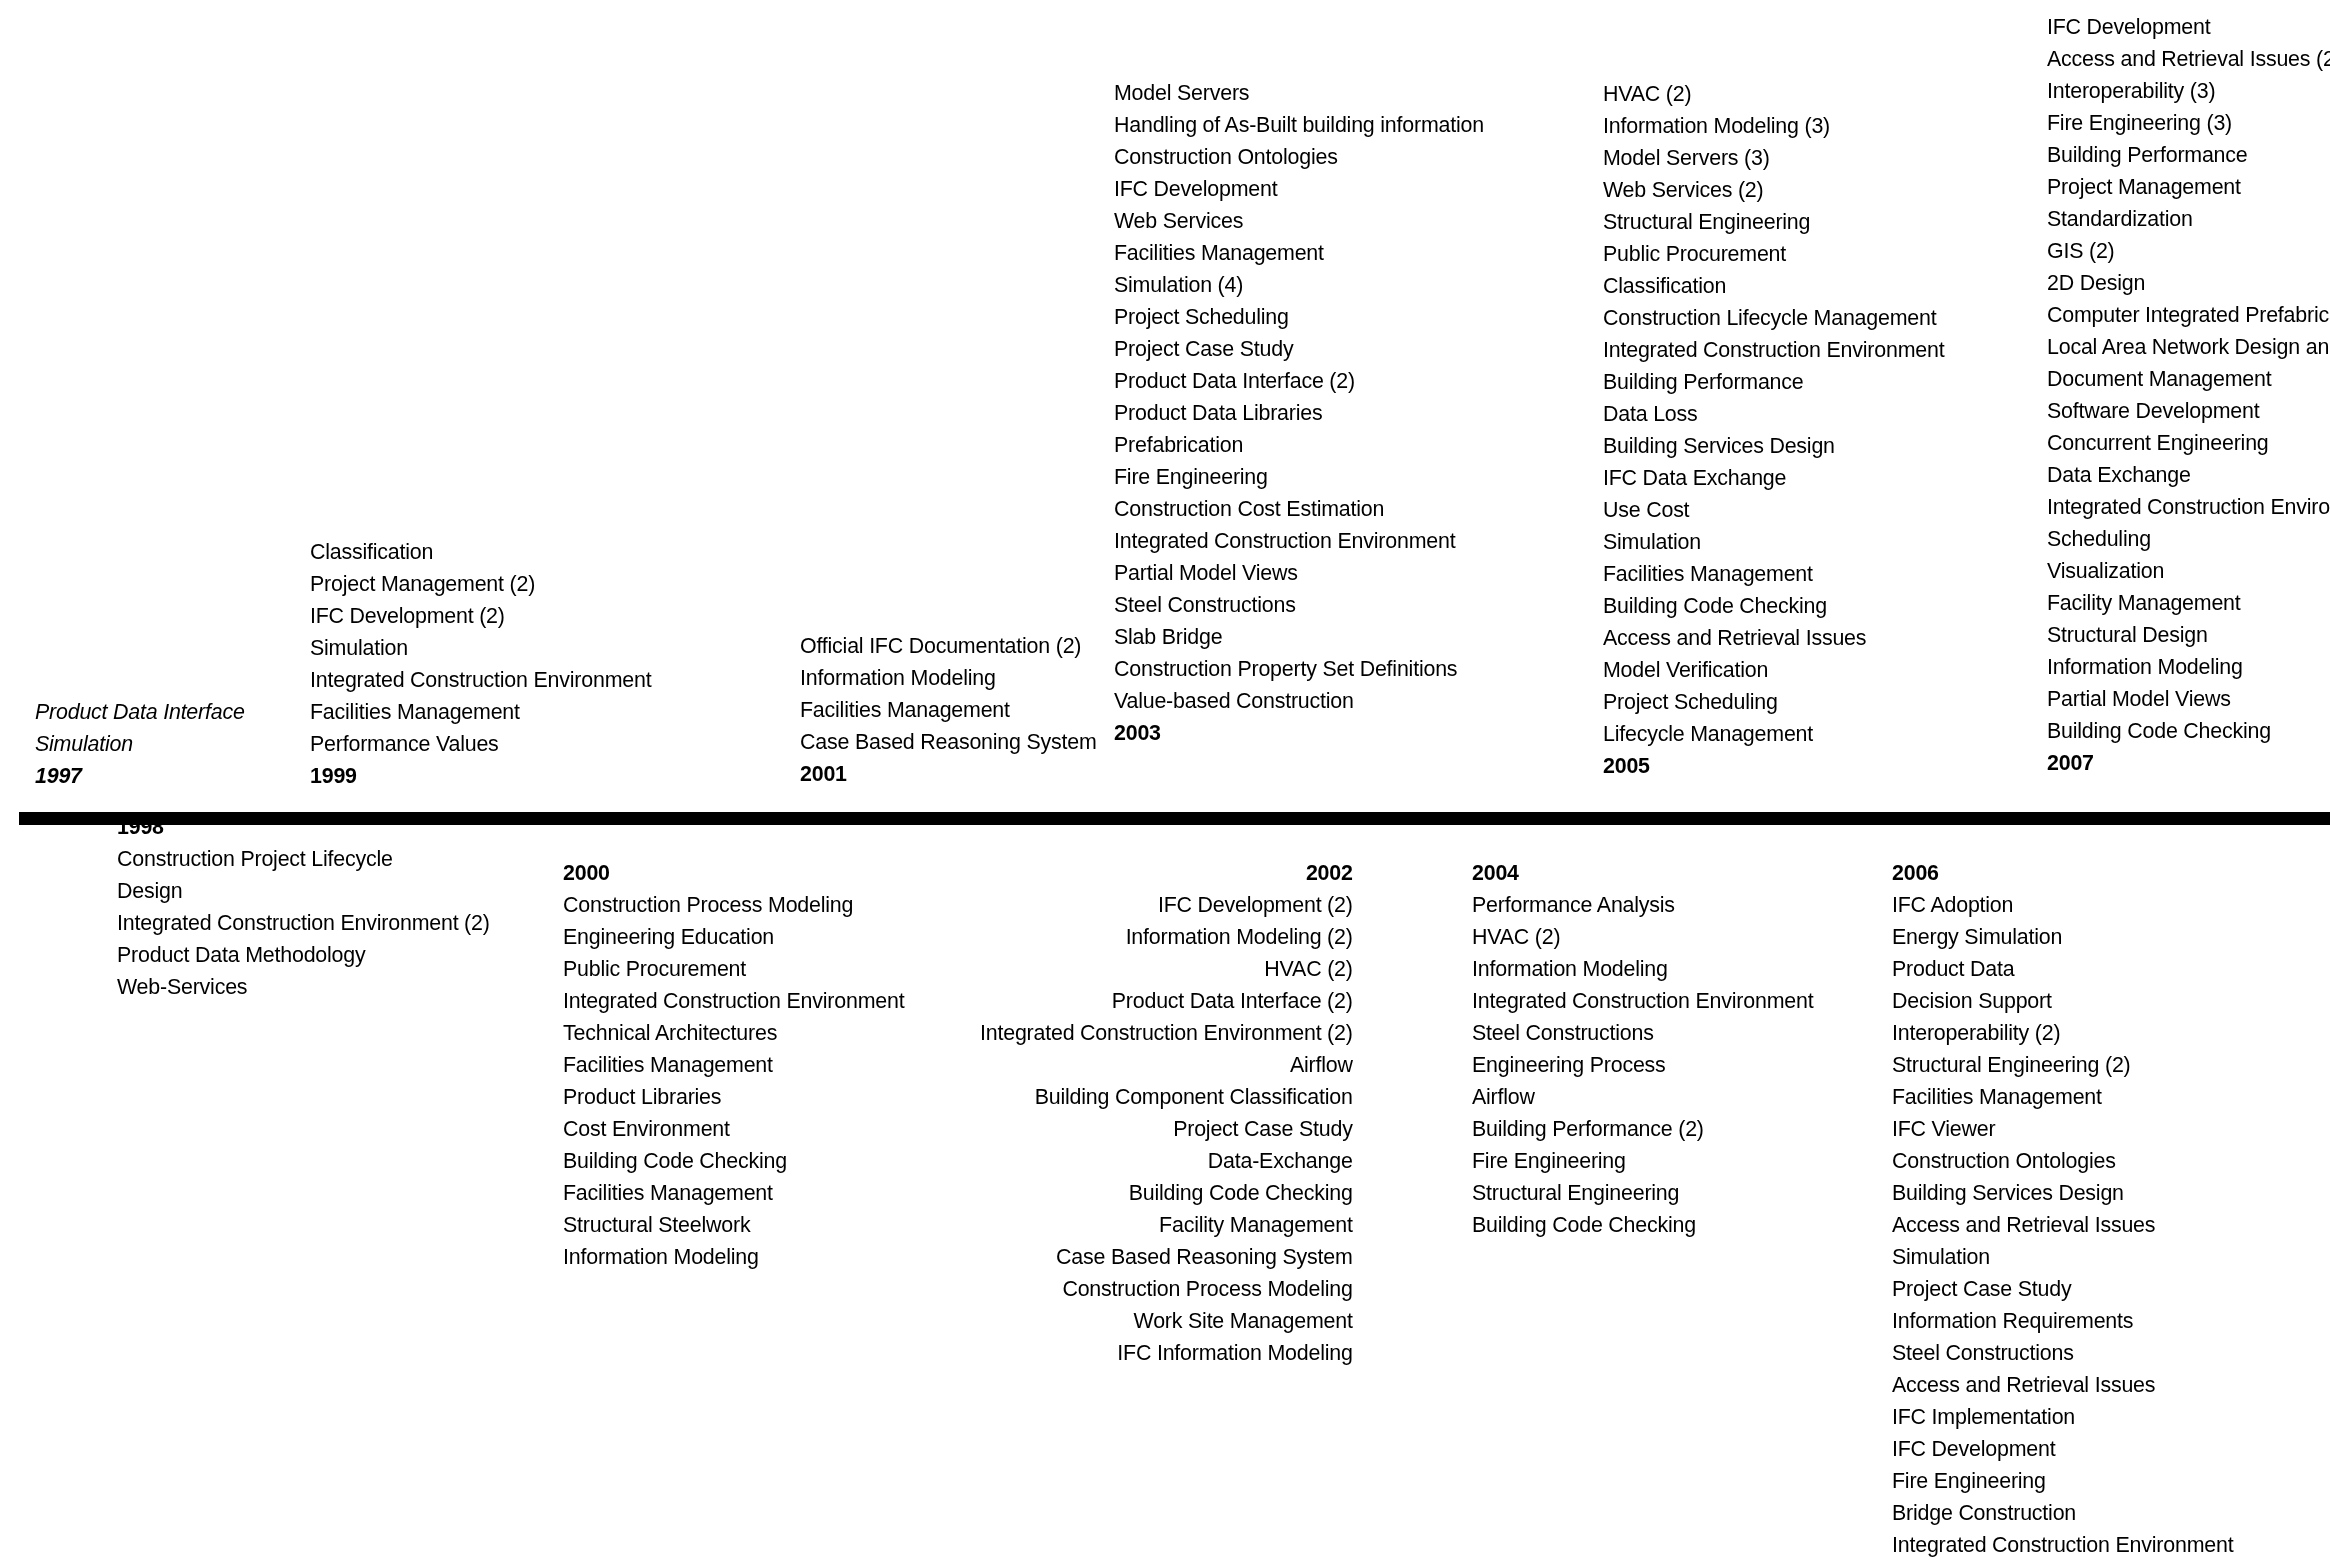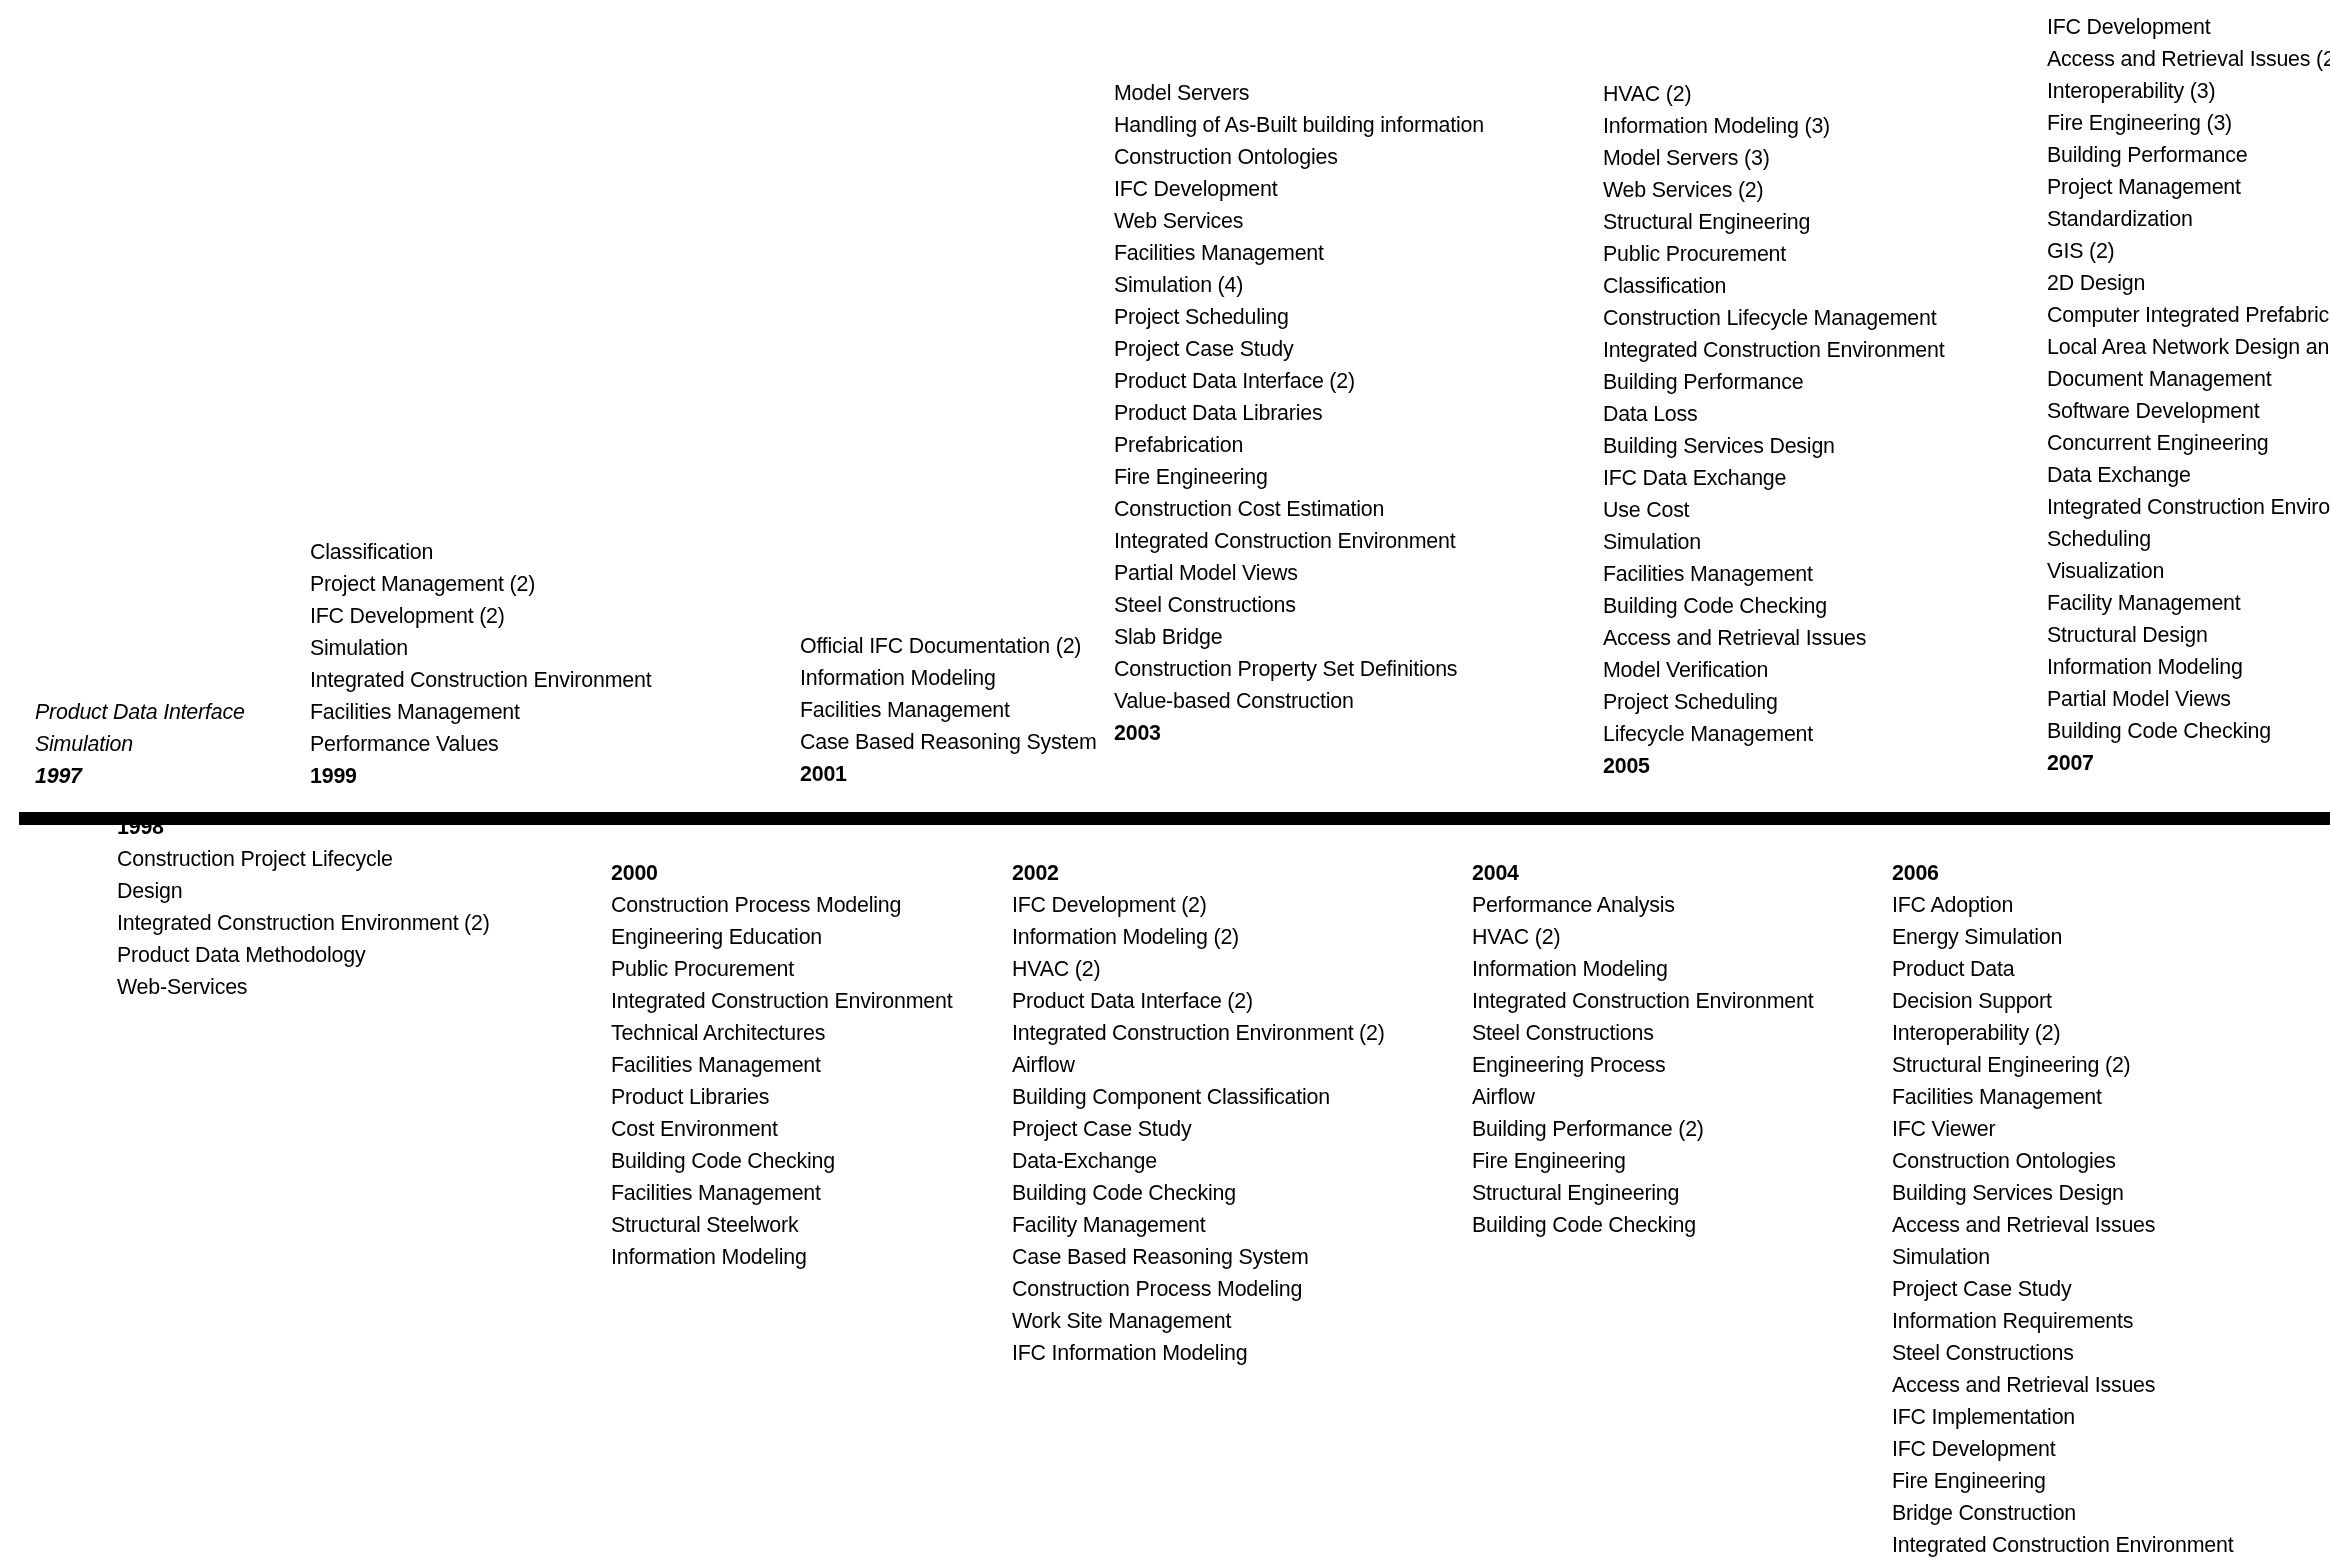--- a/index.html
+++ b/index.html
@@ -135,36 +135,36 @@
     </div>
   <div id="below-container">
       <div class="column" style="left: 117px; top: 811px;">
         <div class="year">1998</div>
         <div class="item">Construction Project Lifecycle</div>
         <div class="item">Design</div>
         <div class="item">Integrated Construction Environment (2)</div>
         <div class="item">Product Data Methodology</div>
         <div class="item">Web-Services</div>
       </div>
-      <div class="column" style="left: 611px; top: 857px;">
+      <div class="column" style="left: 563px; top: 857px;">
         <div class="year">2000</div>
         <div class="item">Construction Process Modeling</div>
         <div class="item">Engineering Education</div>
         <div class="item">Public Procurement</div>
         <div class="item">Integrated Construction Environment</div>
         <div class="item">Technical Architectures</div>
         <div class="item">Facilities Management</div>
         <div class="item">Product Libraries</div>
         <div class="item">Cost Environment</div>
         <div class="item">Building Code Checking</div>
         <div class="item">Facilities Management</div>
         <div class="item">Structural Steelwork</div>
         <div class="item">Information Modeling</div>
       </div>
-      <div class="column" style="left: 1012px; top: 857px;">
+      <div class="column" style="left: 980px; top: 857px; text-align: right;">
         <div class="year">2002</div>
         <div class="item">IFC Development (2)</div>
         <div class="item">Information Modeling (2)</div>
         <div class="item">HVAC (2)</div>
         <div class="item">Product Data Interface (2)</div>
         <div class="item">Integrated Construction Environment (2)</div>
         <div class="item">Airflow</div>
         <div class="item">Building Component Classification</div>
         <div class="item">Project Case Study</div>
         <div class="item">Data-Exchange</div>

